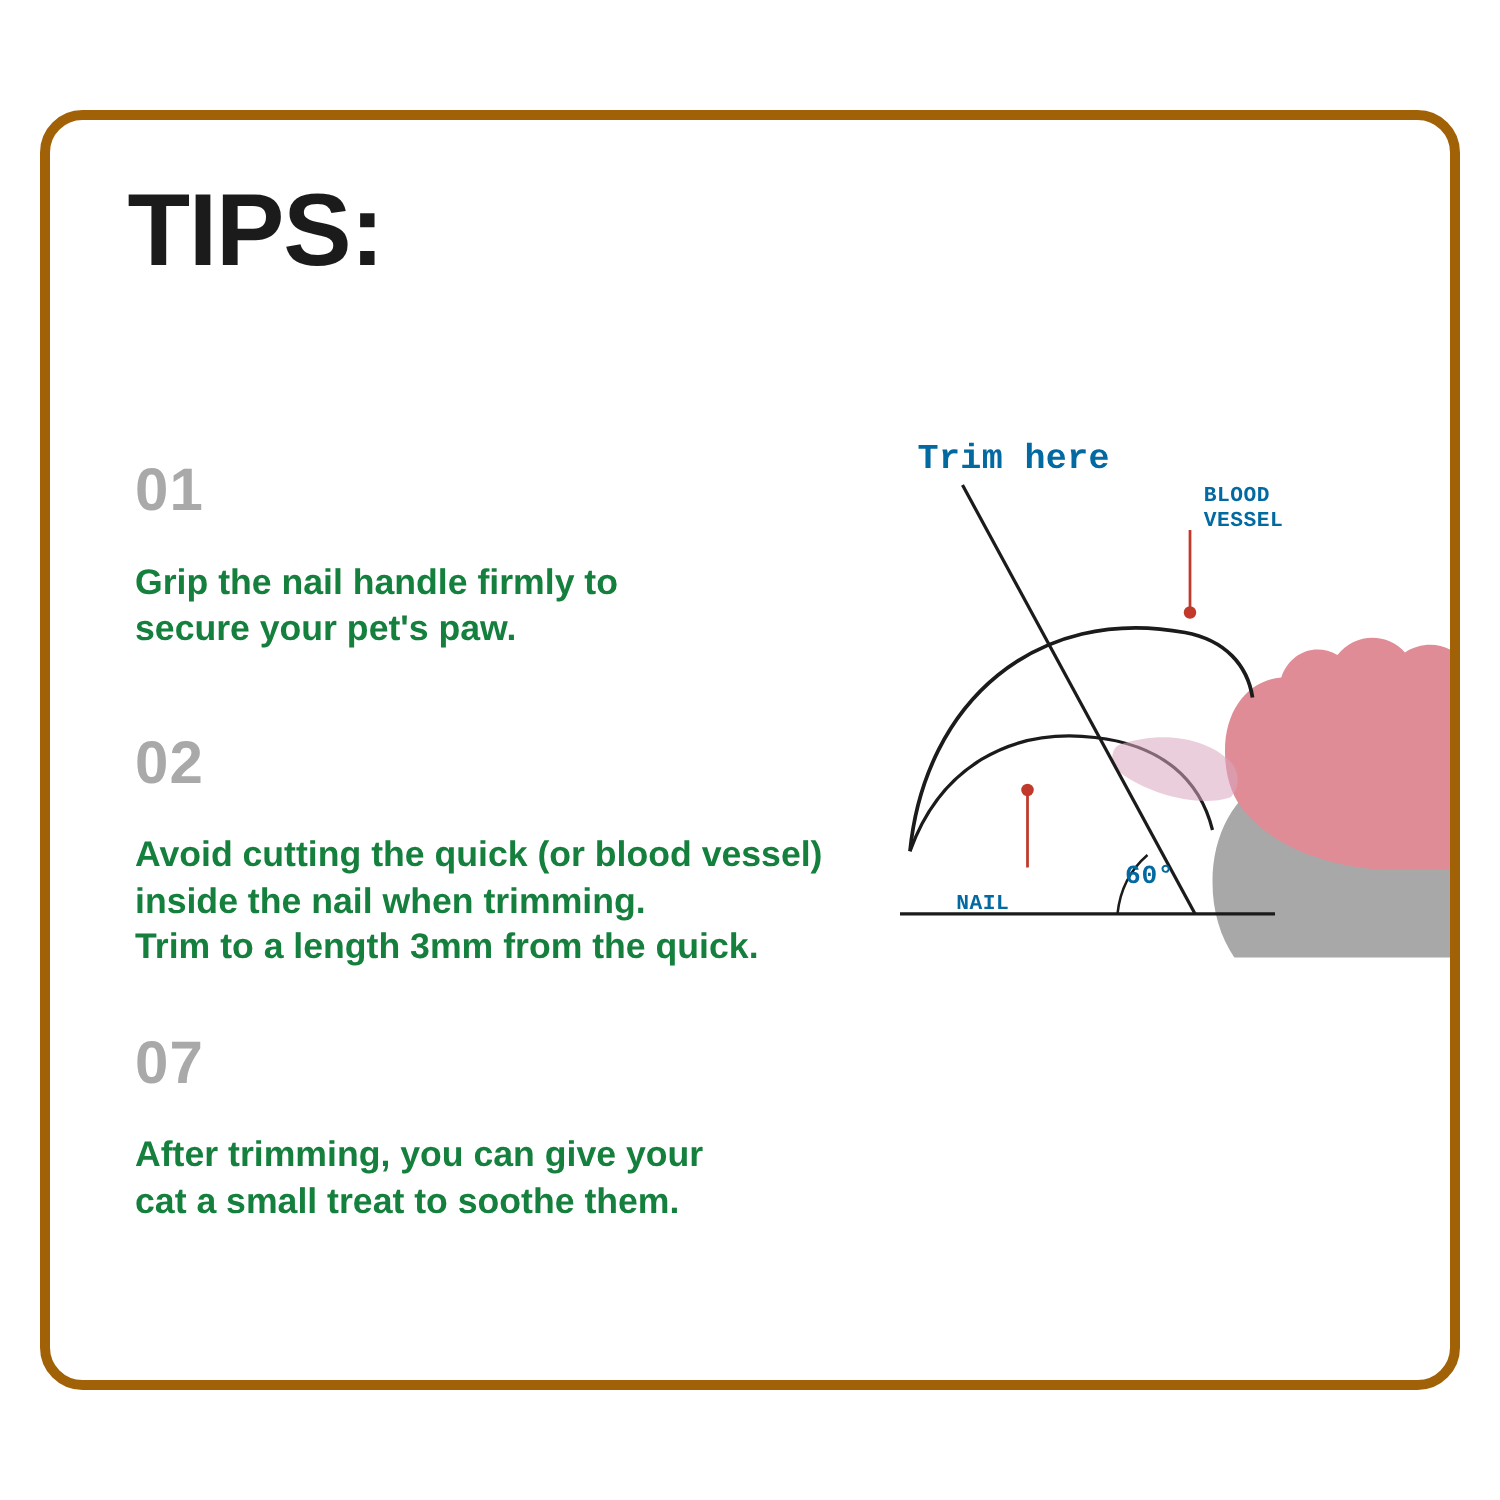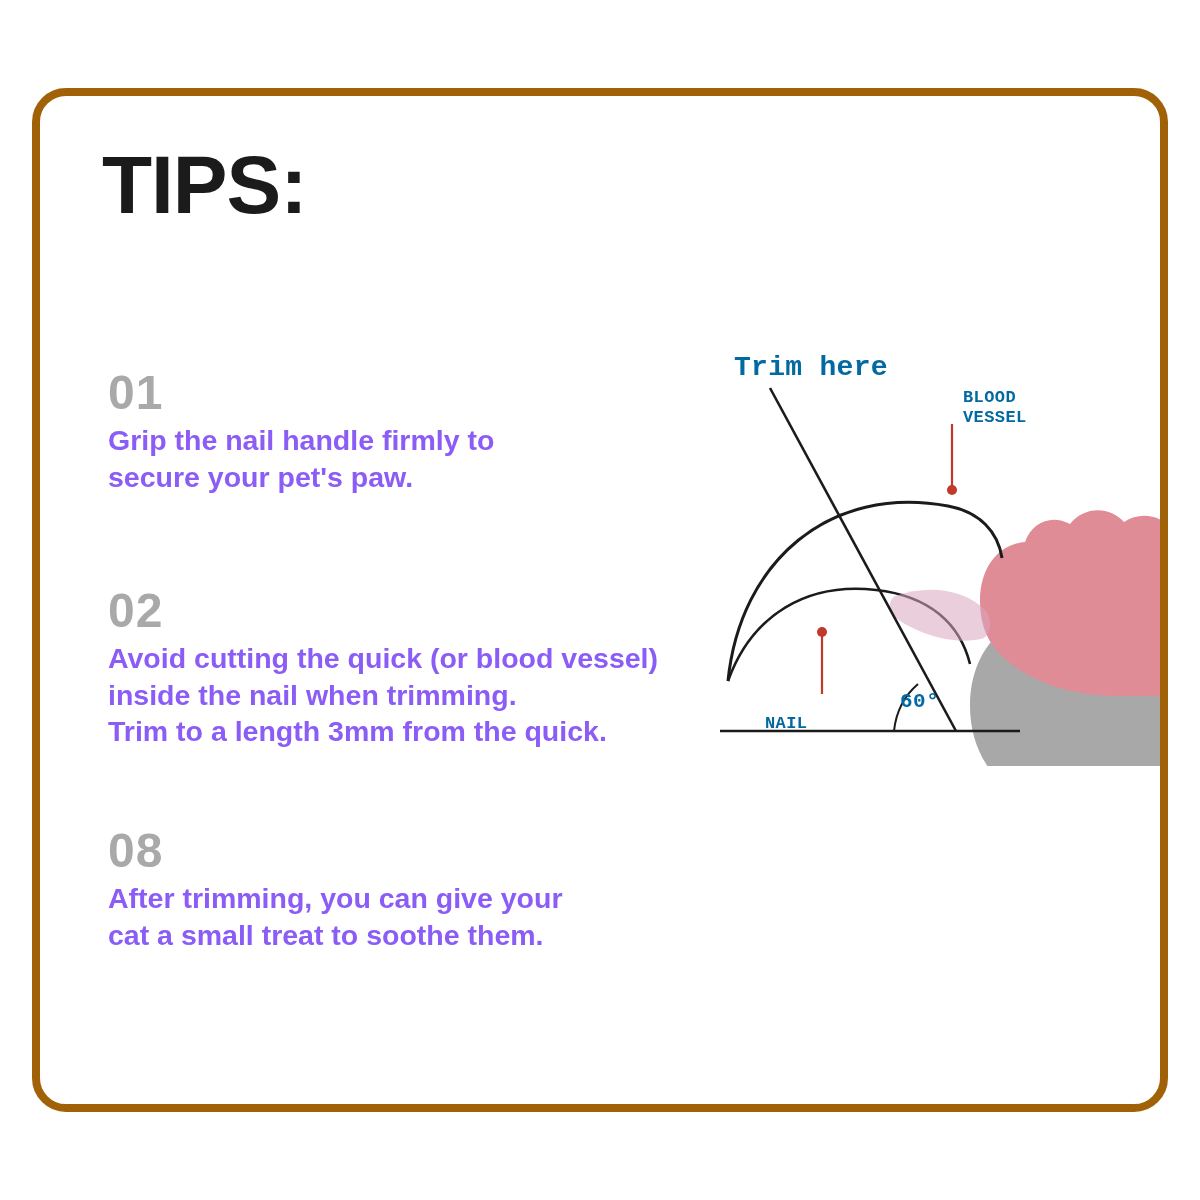--- a/index.html
+++ b/index.html
@@ -49,24 +49,24 @@
   .step-num {
     font-size: 48px;
     font-weight: bold;
     color: #a9a9a9;
     line-height: 1.05;
     letter-spacing: 1px;
   }
   .step-text {
     font-size: 28.5px;
     font-weight: bold;
-    color: #8b5cf6;
+    color: #15803d;
     line-height: 1.28;
     white-space: pre-line;
-    margin-top: 4px;
+    margin-top: 30px;
   }
   .step1 { top: 272px; }
   .step2 { top: 490px; }
   .step3 { top: 730px; }
 
   .diagram {
     position: absolute;
     left: 640px;
     top: 250px;
     width: 500px;
@@ -128,21 +128,21 @@
     </div>
 
     <div class="step step2">
       <div class="step-num">02</div>
       <div class="step-text">Avoid cutting the quick (or blood vessel)
 inside the nail when trimming.
 Trim to a length 3mm from the quick.</div>
     </div>
 
     <div class="step step3">
-      <div class="step-num">08</div>
+      <div class="step-num">07</div>
       <div class="step-text">After trimming, you can give your
 cat a small treat to soothe them.</div>
     </div>
 
     <div class="diagram">
       <svg width="500" height="420" viewBox="0 0 500 420" xmlns="http://www.w3.org/2000/svg">
 
         <path d="M290 360 C290 300 330 262 395 258 C470 253 520 295 528 355 C536 420 490 470 415 470 C340 470 290 425 290 360 Z" fill="#a8a8a8"></path>
 
         <path d="M300 255 C300 220 320 198 345 196 C352 176 372 168 390 178 C404 160 430 160 444 176 C462 164 487 170 495 190

